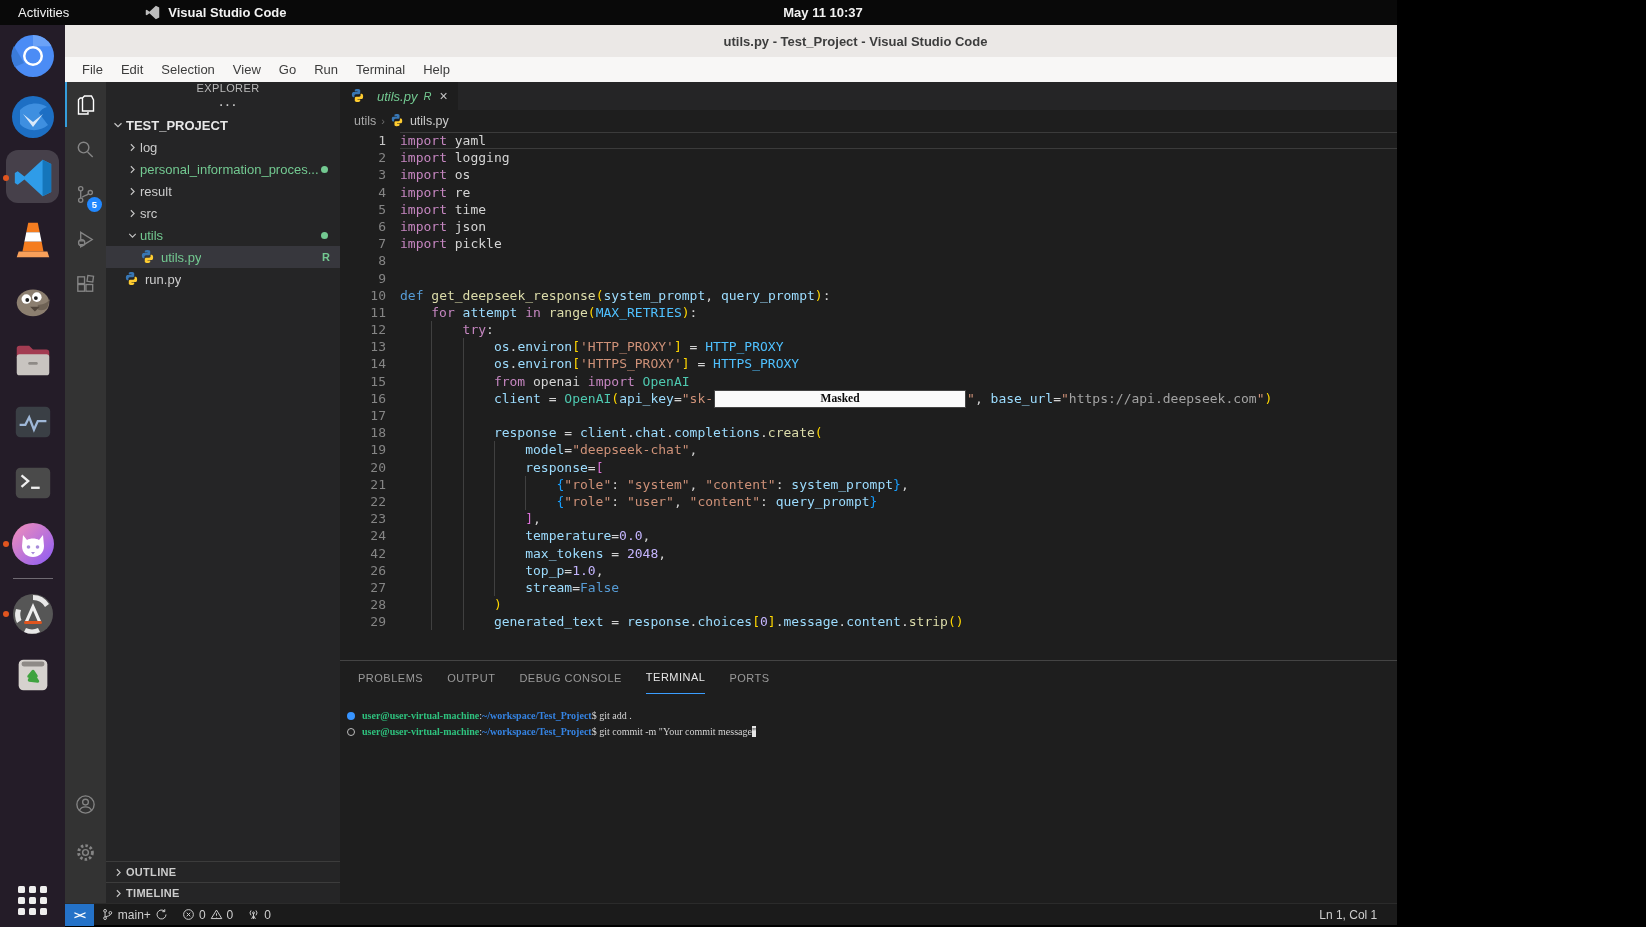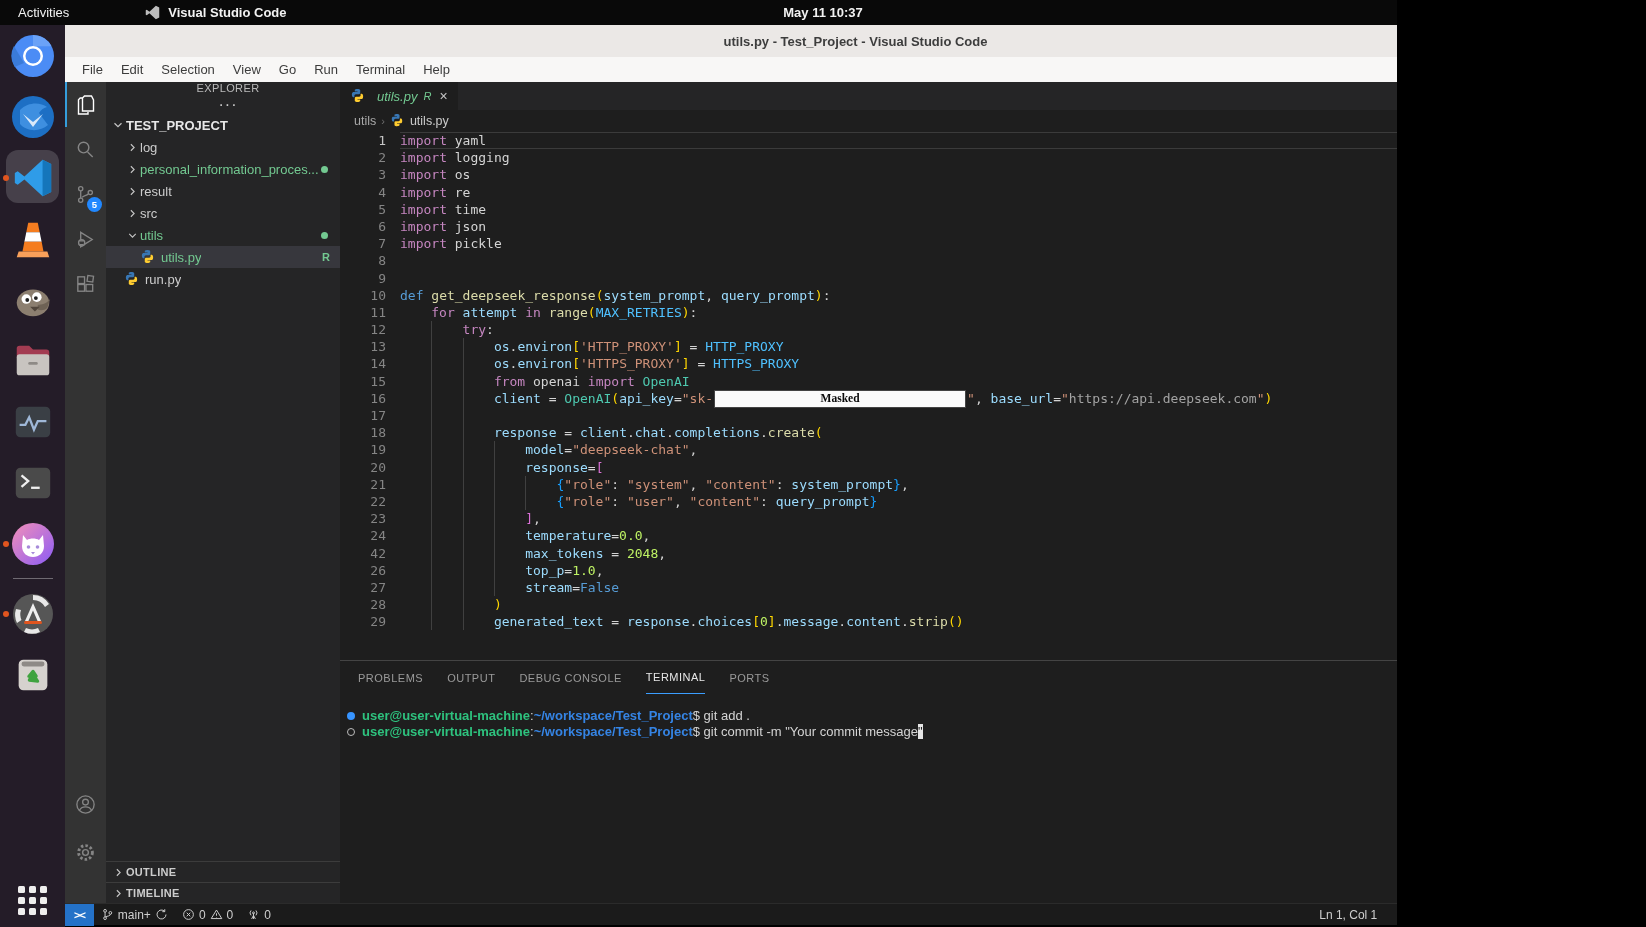--- a/index.html
+++ b/index.html
@@ -74,42 +74,42 @@
 
   #code{position:absolute;left:0;top:50px;right:0;bottom:0;overflow:hidden;}
   .line{display:flex;height:17.2px;line-height:17.2px;font-size:13px;}
   .line .ln{width:46px;text-align:right;color:#858585;flex:none;font-family:"DejaVu Sans Mono",monospace;}
   .line.cur .ln{color:#c6c6c6;}
   .line .lc{flex:1;margin-left:14px;font-family:"DejaVu Sans Mono",monospace;white-space:pre;color:#d4d4d4;}
   .line.cur .lc{box-shadow:inset 0 1px 0 #3b3b3b, inset 0 -1px 0 #3b3b3b;}
   .ind{display:inline-block;width:4ch;height:17.2px;vertical-align:top;}
   .ind.g{box-shadow:inset 1px 0 0 #404040;}
   .c-kw{color:#C586C0;} .c-def{color:#569CD6;} .c-fn{color:#DCDCAA;} .c-cls{color:#4EC9B0;}
-  .c-var{color:#9CDCFE;} .c-const{color:#4FC1FF;} .c-str{color:#CE9178;} .c-num{color:#bef264;}
+  .c-var{color:#9CDCFE;} .c-const{color:#4FC1FF;} .c-str{color:#CE9178;} .c-num{color:#c4b5fd;}
   .c-pl{color:#d4d4d4;} .c-b1{color:#FFD700;} .c-b2{color:#DA70D6;} .c-b3{color:#179FFF;}
   .c-link{color:#a3a3a3;text-align:center;}
   .c-masked{display:inline-block;width:250px;height:16px;background:#fbfbfb;border:1px solid #444;
             color:#0a0a0a;font-family:"Liberation Serif",serif;font-size:11.5px;font-weight:bold;
             text-align:center;line-height:15px;vertical-align:middle;margin:0 1px;}
 
   #minimap{position:absolute;right:19px;top:50px;width:104px;bottom:0;}
   #minimap-slider{position:absolute;left:0;top:0;width:104px;height:100px;background:rgba(130,130,130,.14);}
   .mm-mark{position:absolute;height:2px;border-radius:1px;opacity:.65;}
   #scrollbar{position:absolute;right:0;top:50px;width:14px;bottom:0;}
   #scroll-slider{position:absolute;left:2px;top:0;width:10px;height:112px;background:rgba(121,121,121,.35);}
 
   
   #panel{position:absolute;left:275px;top:635px;right:0;height:243px;background:#1e1e1e;border-top:1px solid #444444;box-sizing:border-box;}
   #panel-tabs{position:absolute;left:18px;top:0;height:33px;display:flex;align-items:center;gap:24px;}
   .ptab{font-size:11px;letter-spacing:.5px;color:#9a9a9a;height:33px;display:flex;align-items:center;box-sizing:border-box;}
   .ptab.active{color:#e7e7e7;border-bottom:1.5px solid #3b9eff;}
   #panel-actions{position:absolute;right:20px;top:0;height:33px;display:flex;align-items:center;gap:13px;color:#cccccc;}
   #panel-actions .shell{display:flex;align-items:center;font-size:12.5px;color:#cccccc;}
   #terminal{position:absolute;left:0;top:33px;right:0;bottom:0;}
-  .term-line{position:relative;height:16px;line-height:16px;font-size:13px;padding-left:22px;white-space:pre;font-family:Liberation Sans, sans-serif;color:#d4d4d4;}
+  .term-line{position:relative;height:16px;line-height:16px;font-size:10px;padding-left:22px;white-space:pre;font-family:Liberation Serif, serif;color:#d4d4d4;}
   .term-line .dec{position:absolute;left:7px;top:4px;width:8px;height:8px;border-radius:50%;}
   .term-line .dec.filled{background:#3794ff;}
   .term-line .dec.hollow{border:1px solid #bbbbbb;width:6px;height:6px;}
   .t-user{color:#2ec27e;font-weight:bold;}
   .t-path{color:#3584e4;font-weight:bold;}
   .t-cursor{background:#e5e5e5;color:#1e1e1e;}
 
   
   #statusbar{position:absolute;left:0;bottom:0;right:0;height:22px;background:#1b1b1b;border-top:1px solid #2b2b2b;
              box-sizing:border-box;display:flex;align-items:center;color:#cfcfcf;font-size:12px;}

